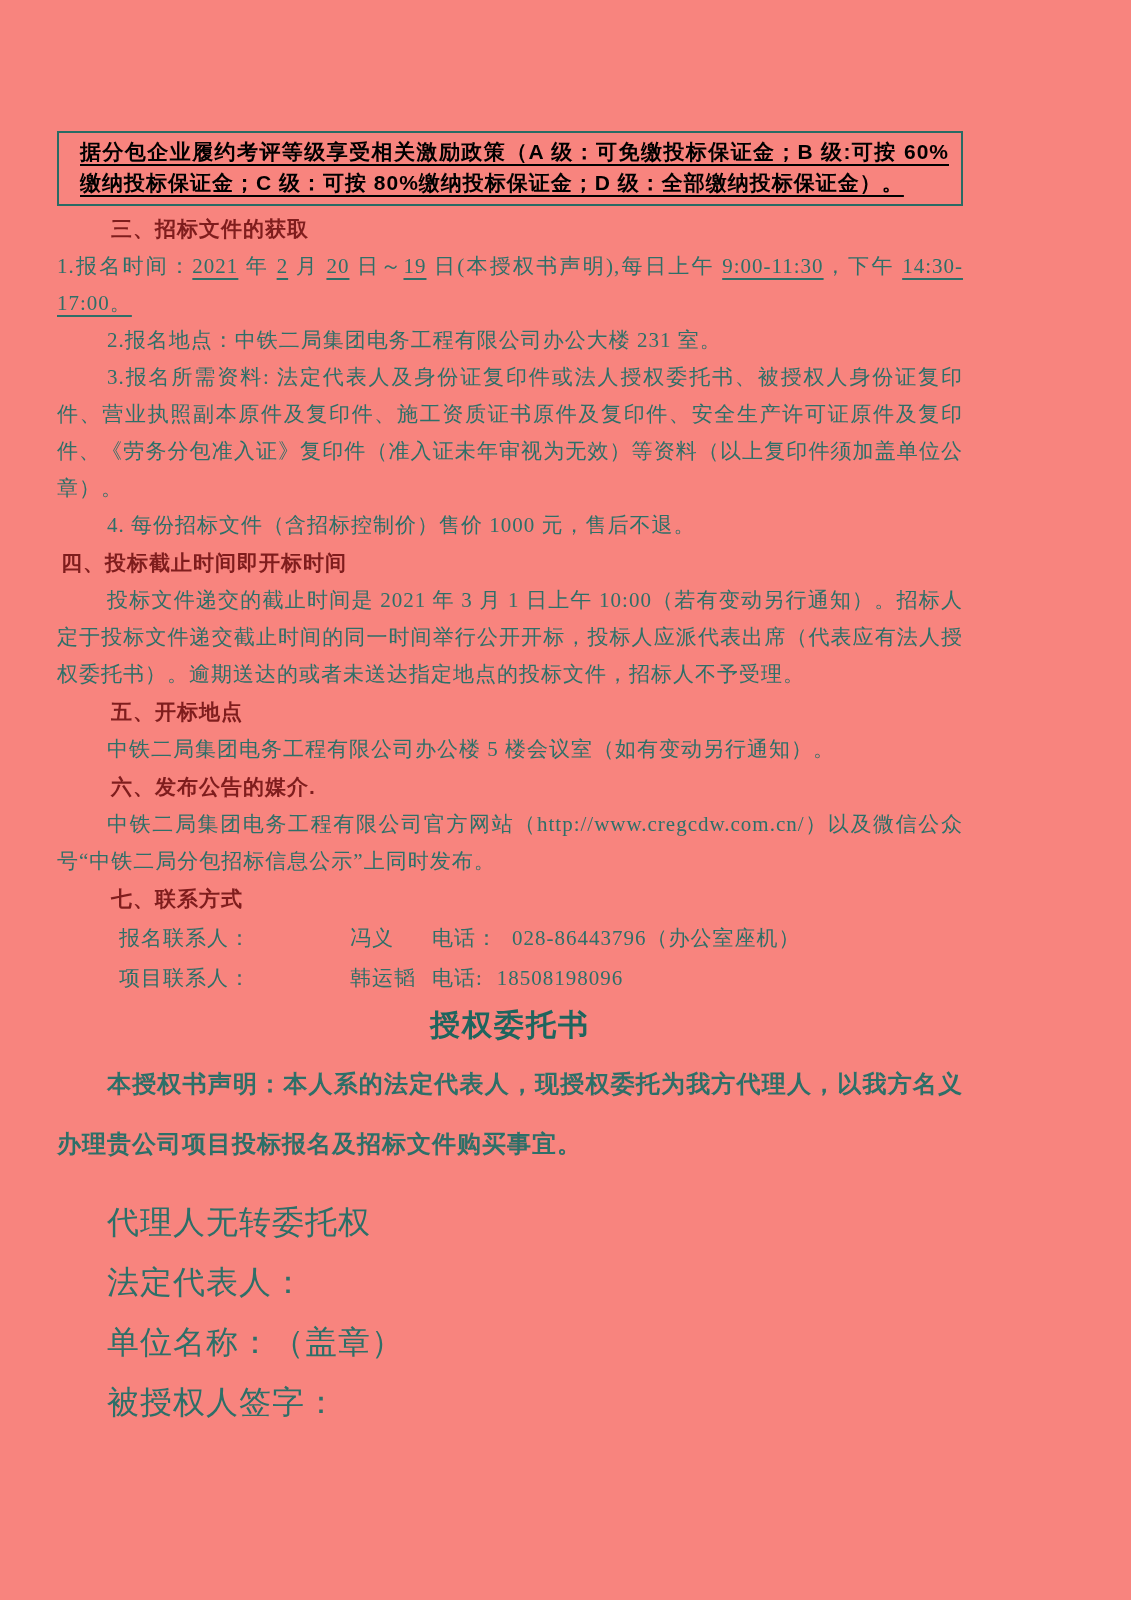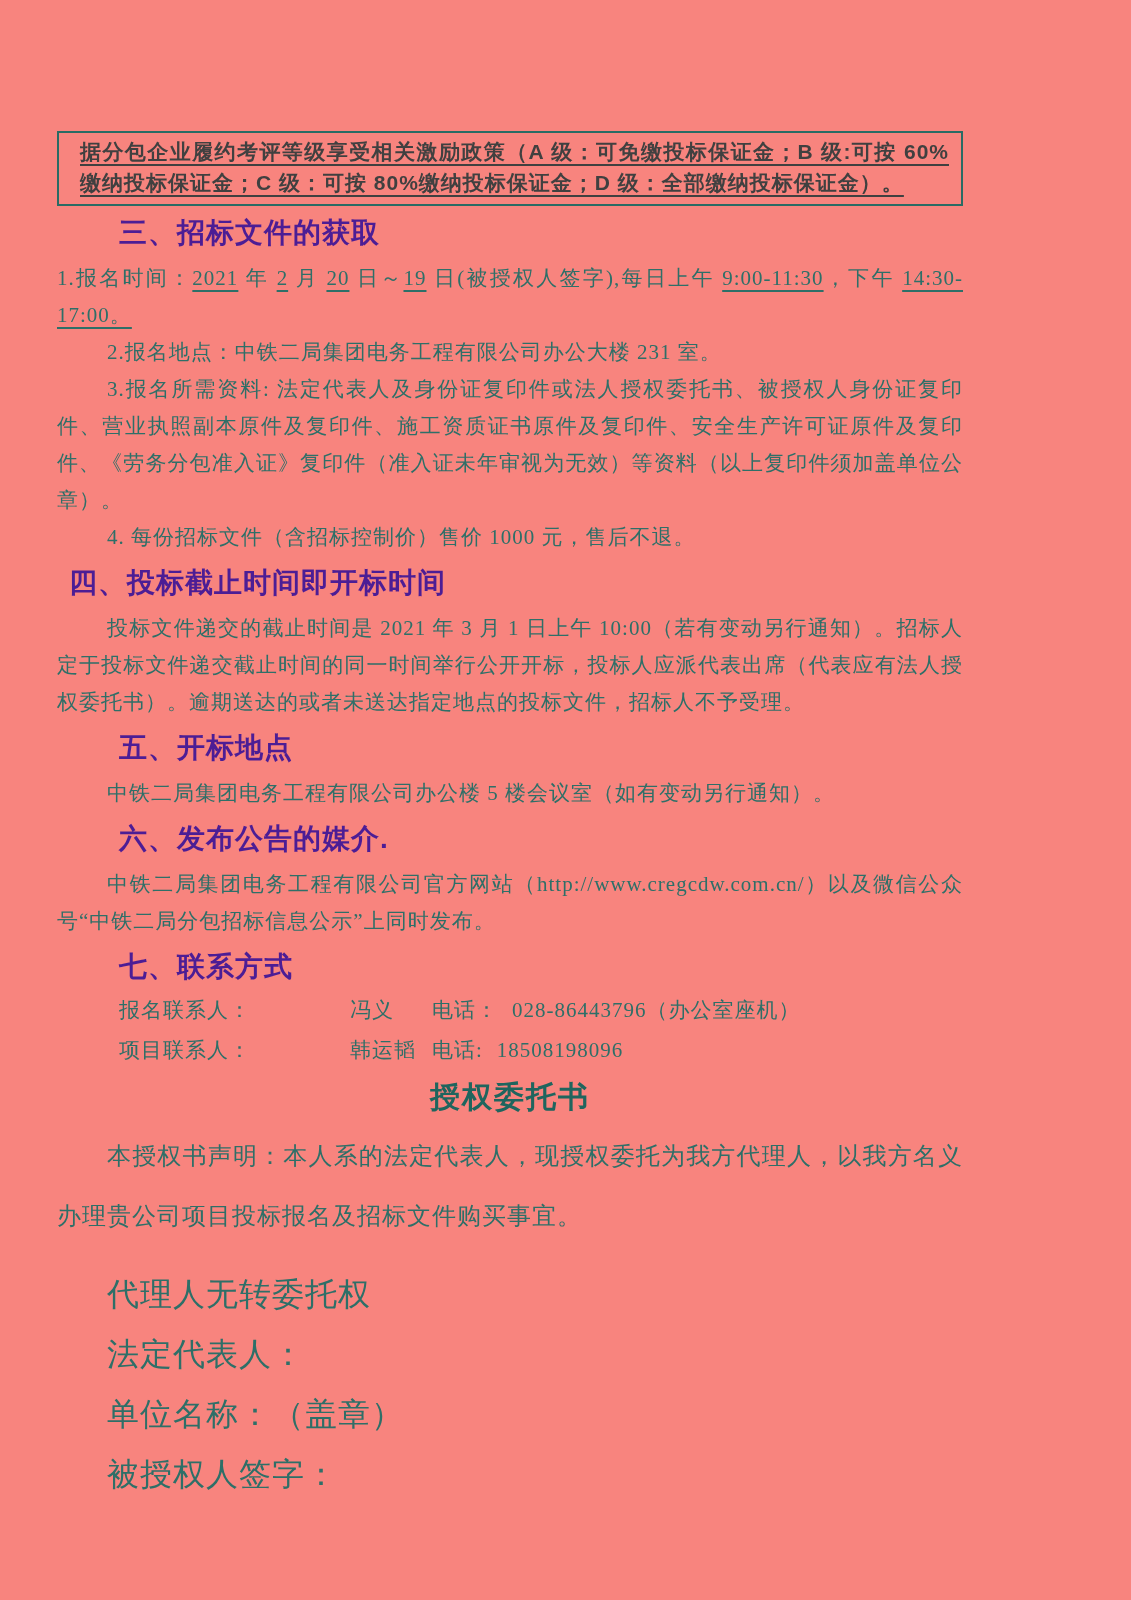--- a/index.html
+++ b/index.html
@@ -21,33 +21,33 @@
     font-size:21px;
     line-height:37px;
     text-align:justify;
     margin:0;
     letter-spacing:1px;
   }
   .indent{ text-indent:50px; }
   .h{
     font-family:"Liberation Sans","DejaVu Sans",sans-serif;
     font-weight:bold;
-    color:#4c1d95;
-    font-size:28px;
+    color:#7f1d1d;
+    font-size:21px;
     line-height:30px;
-    margin:12px;
+    margin:4px;
     letter-spacing:1px;
   }
   .notice-box{
     border:2px solid #2a6b64;
     padding:3px 12px 6px 21px;
     margin:0 0 8px 0;
     font-family:"Liberation Sans","DejaVu Sans",sans-serif;
     font-weight:bold;
-    color:#404040;
+    color:#000000;
     font-size:21px;
     line-height:31px;
     text-align:justify;
     letter-spacing:1px;
     text-decoration:underline;
     text-underline-offset:5px;
   }
   .u{ text-decoration:underline; text-underline-offset:5px; }
   .contact{
     font-size:21px;
@@ -70,20 +70,21 @@
     margin:8px 0 0 0;
     letter-spacing:2px;
   }
   .declaration{
     font-size:24px;
     line-height:60px;
     text-align:justify;
     text-indent:50px;
     margin:6px 0 0 0;
     letter-spacing:1px;
+    font-weight:bold;
   }
   .sig-line{
     font-size:32px;
     line-height:24px;
     margin:36px 0 0 0;
     padding-left:50px;
     letter-spacing:1px;
   }
 </style>
 </head>
@@ -91,21 +92,21 @@
 
 <div class="page">
 
   <div class="notice-box">
     <span>据分包企业履约考评等级享受相关激励政策（A 级：可免缴投标保证金；B 级:可按 60%缴纳投标保证金；C 级：可按 80%缴纳投标保证金；D 级：全部缴纳投标保证金）。</span>
   </div>
 
 
   <p class="h indent">三、招标文件的获取</p>
 
-  <p class="p"><span>1.报名时间：</span><span class="u">2021</span><span> 年 </span><span class="u">2</span><span> 月 </span><span class="u">20</span><span> 日～</span><span class="u">19</span><span> 日(被授权人签字),每日上午 </span><span class="u">9:00-11:30</span><span>，下午 </span><span class="u">14:30-17:00。</span></p>
+  <p class="p"><span>1.报名时间：</span><span class="u">2021</span><span> 年 </span><span class="u">2</span><span> 月 </span><span class="u">20</span><span> 日～</span><span class="u">19</span><span> 日(本授权书声明),每日上午 </span><span class="u">9:00-11:30</span><span>，下午 </span><span class="u">14:30-17:00。</span></p>
 
   <p class="p indent">2.报名地点：中铁二局集团电务工程有限公司办公大楼 231 室。</p>
 
   <p class="p indent">3.报名所需资料: 法定代表人及身份证复印件或法人授权委托书、被授权人身份证复印件、营业执照副本原件及复印件、施工资质证书原件及复印件、安全生产许可证原件及复印件、《劳务分包准入证》复印件（准入证未年审视为无效）等资料（以上复印件须加盖单位公章）。</p>
 
   <p class="p indent">4. 每份招标文件（含招标控制价）售价 1000 元，售后不退。</p>
 
   <p class="h">四、投标截止时间即开标时间</p>
 
   <p class="p indent">投标文件递交的截止时间是 2021 年 3 月 1 日上午 10:00（若有变动另行通知）。招标人定于投标文件递交截止时间的同一时间举行公开开标，投标人应派代表出席（代表应有法人授权委托书）。逾期送达的或者未送达指定地点的投标文件，招标人不予受理。</p>

